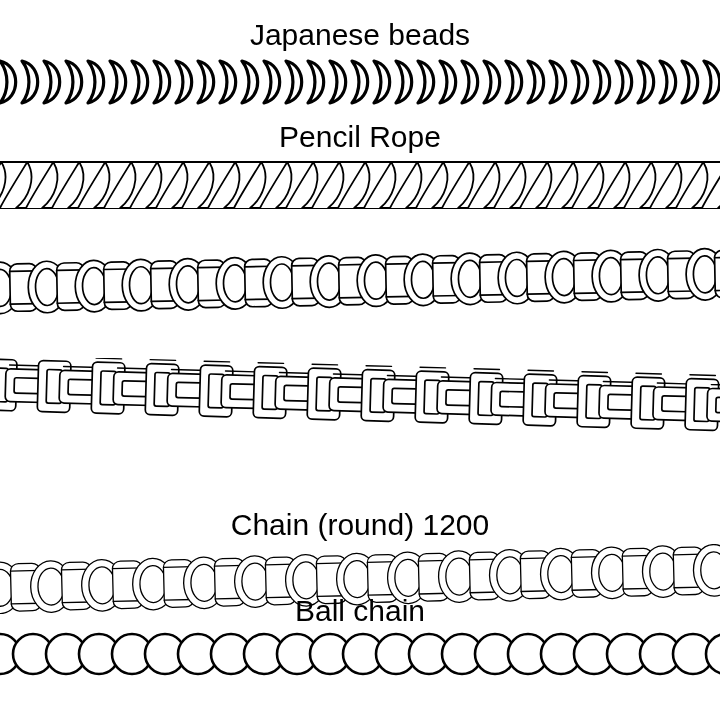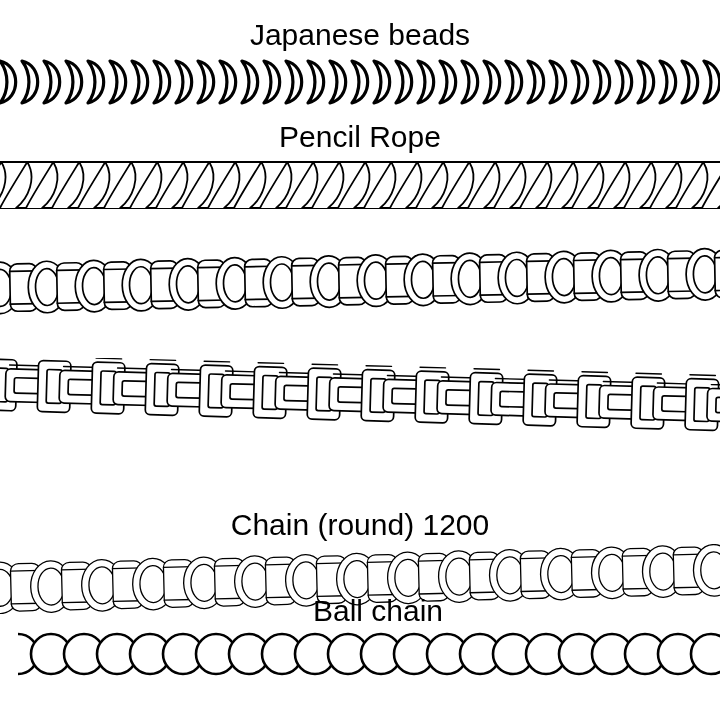--- a/index.html
+++ b/index.html
@@ -43,21 +43,21 @@
   }
   .specimen-art svg {
     display: block;
   }
   
   #sp-0 { top: 16px; }
   #sp-1 { top: 118px; }
   #sp-2 { top: 246px; }
   #sp-3 { top: 358px; }
   #sp-4 { top: 506px; }
-  #sp-5 { top: 592px; padding-left: 18px; }
+  #sp-5 { top: 592px; }
 </style>
 </head>
 <body>
 
 <div id="sheet">
 
   <div class="specimen" id="sp-0">
     <div class="specimen-label">Japanese beads</div>
     <div class="specimen-art">
       <svg id="art-0" width="720" height="56" viewBox="0 0 720 56" xmlns="http://www.w3.org/2000/svg" aria-hidden="true">

